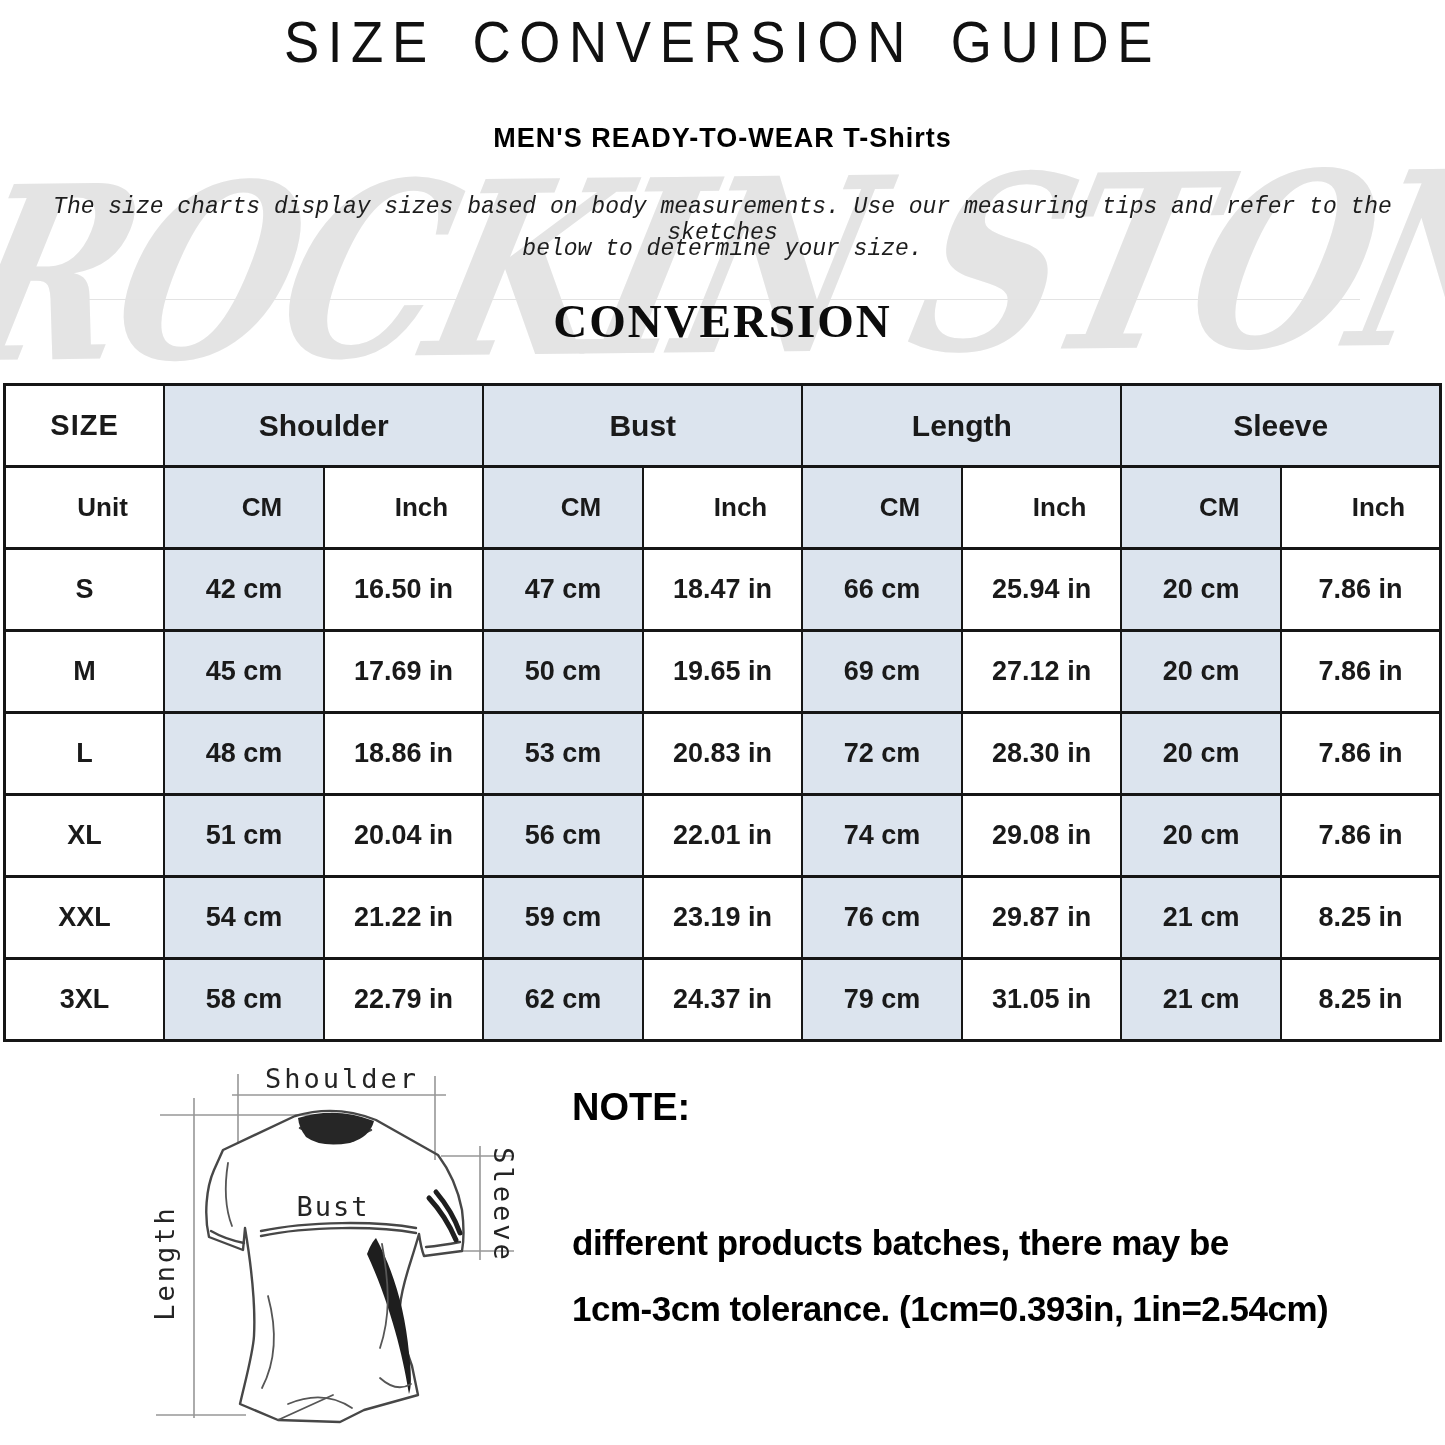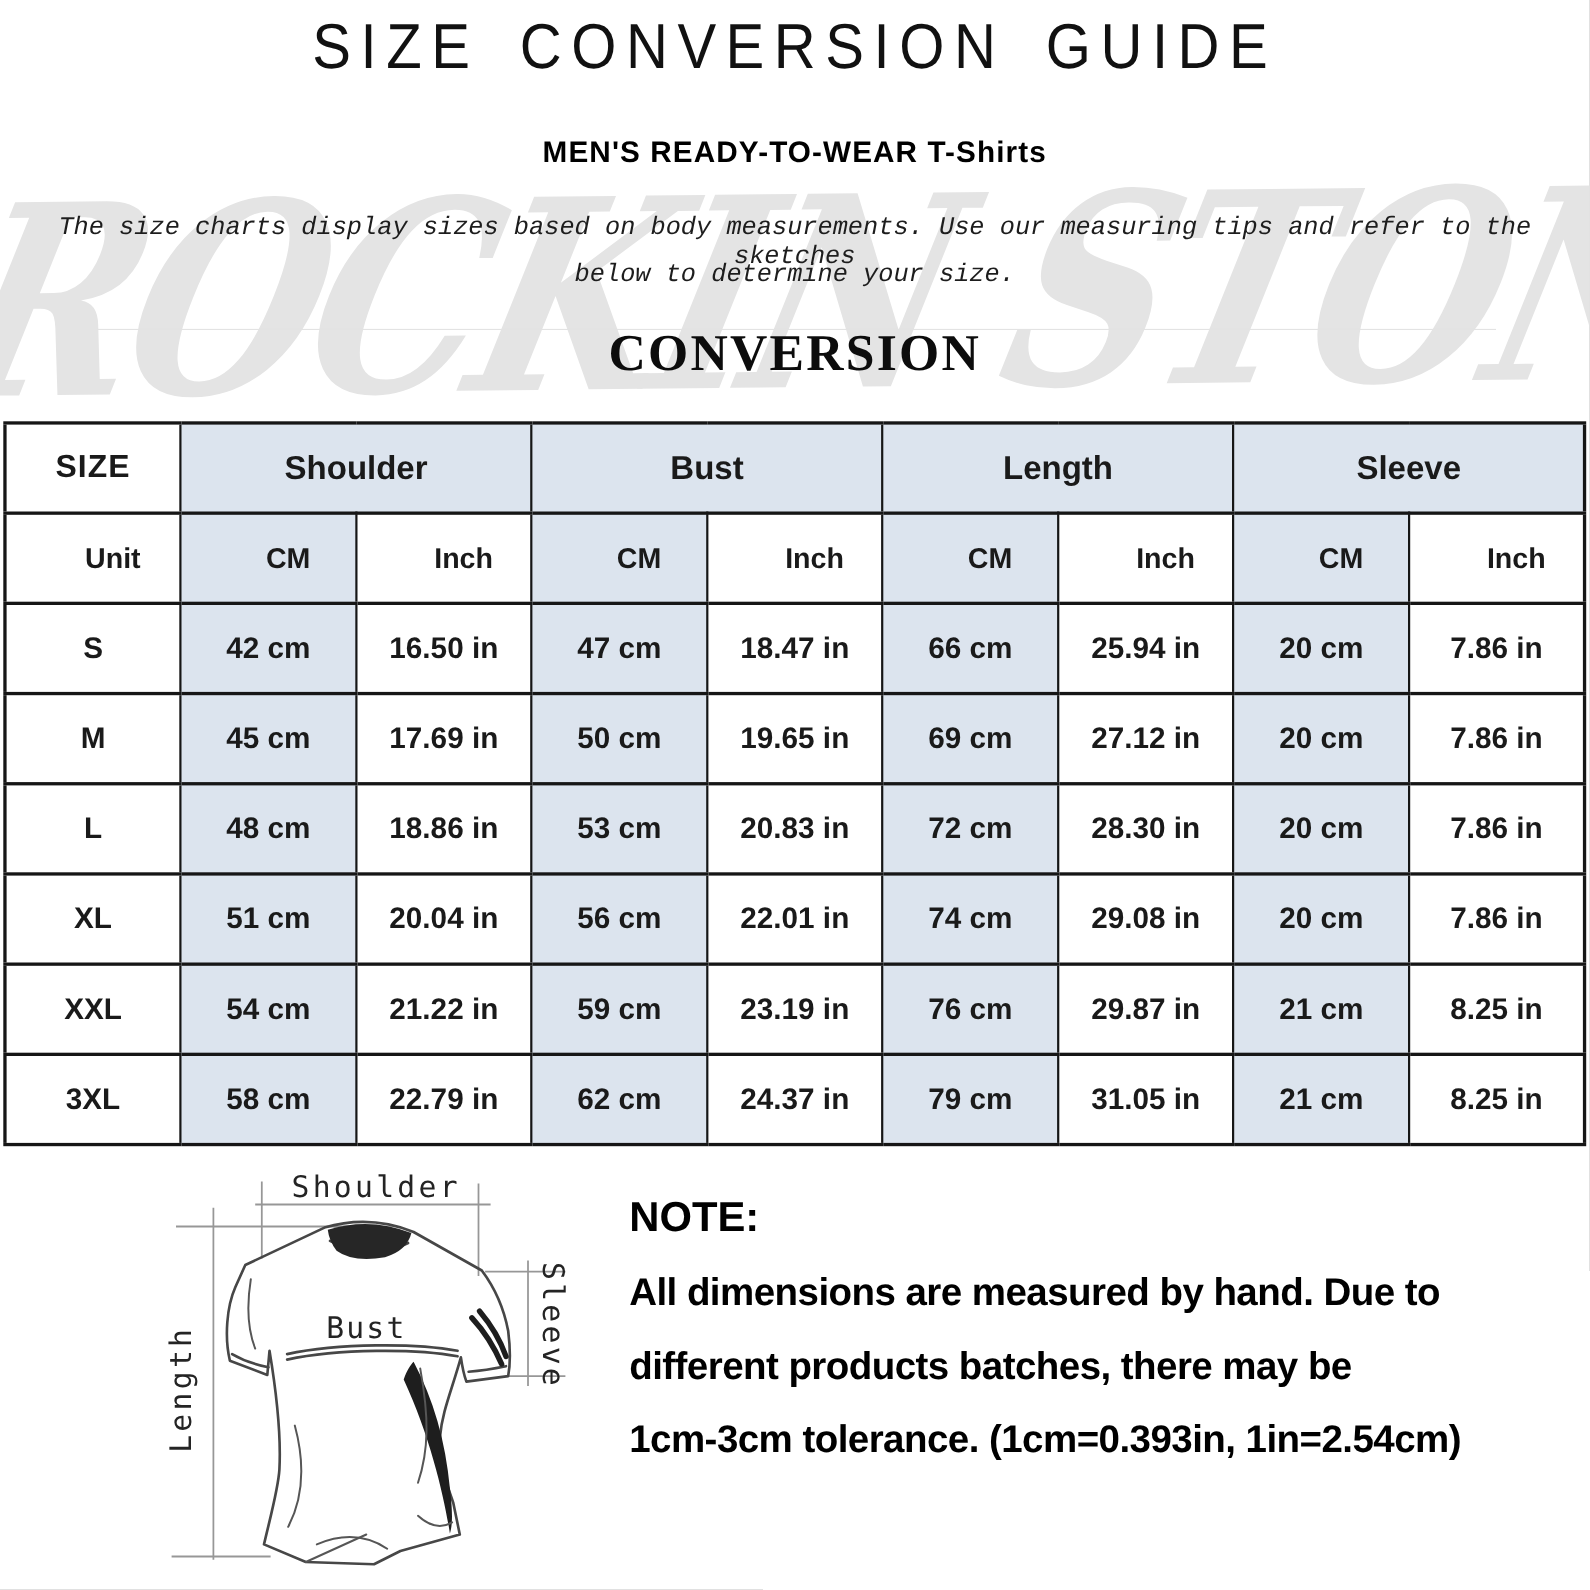--- a/index.html
+++ b/index.html
@@ -245,17 +245,16 @@
       <path d="M100,115 C96,140 97,160 104,178"></path>
     </g>
 
     <text x="214" y="40" font-size="27" letter-spacing="3" text-anchor="middle">Shoulder</text>
     <text x="205" y="168" font-size="27" letter-spacing="2" text-anchor="middle">Bust</text>
     <text transform="translate(46,215) rotate(-90)" font-size="27" letter-spacing="3" text-anchor="middle">Length</text>
     <text transform="translate(366,157) rotate(90)" font-size="27" letter-spacing="3" text-anchor="middle">Sleeve</text>
   </svg>
 
   <div class="note h">NOTE:</div>
-  <div class="note n1 body">All dimensions are measured by hand. Due to</div>
   <div class="note n2 body">different products batches, there may be</div>
   <div class="note n3 body">1cm-3cm tolerance. (1cm=0.393in, 1in=2.54cm)</div>
 
 </div>
 
 </body></html>

